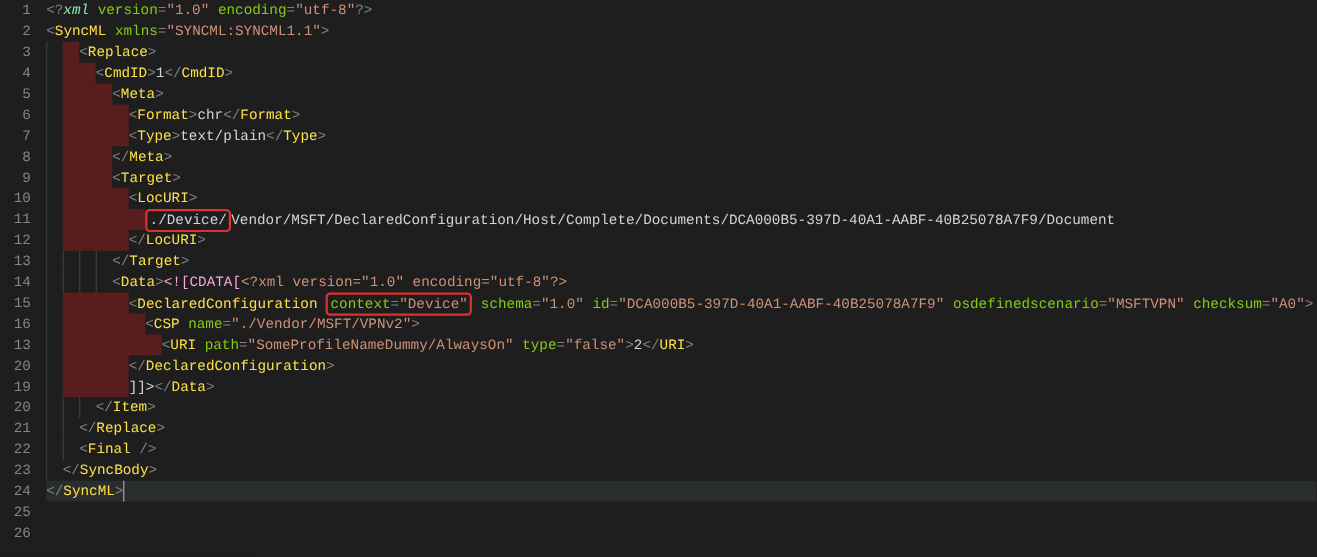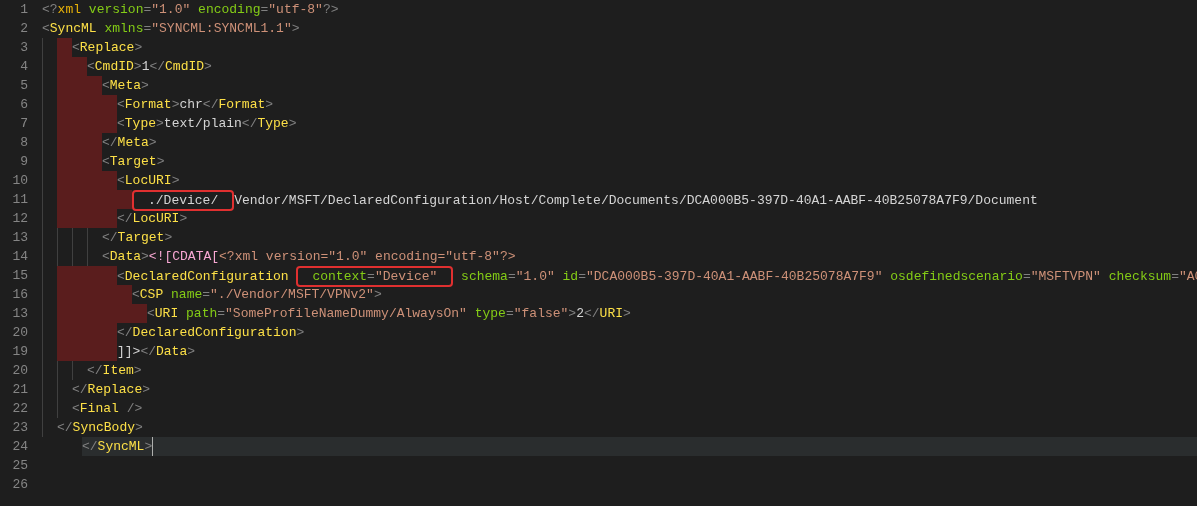--- a/index.html
+++ b/index.html
@@ -31,46 +31,45 @@
   flex: 1;
   padding-left: 4px;
   position: relative;
 }
 .line {
   height: 19px;
   position: relative;
 }
 .line.cursor-line {
   background: #2a2d2e;
-  margin-left: 40px;
 }
 .indent {
   display: inline-block;
   width: 15px;
   border-left: 1px solid #404040;
   height: 19px;
   vertical-align: top;
 }
 .hl-block {
   display: inline-block;
   background: #5a1d1d;
   height: 19px;
   vertical-align: top;
 }
 .p  { color: #808080; }      
 .tg { color: #fde047; }      
 .at { color: #84cc16; }      
 .st { color: #ce9178; }      
 .tx { color: #d4d4d4; }      
-.pi { color: #eab308; }      
+.pi { color: #86efac; font-style: italic; }      
 .cd { color: #f9a8d4; }      
 .red-box {
   border: 2px solid #e03030;
   border-radius: 4px;
-  padding: 0 14px;
+  padding: 0 2px;
   display: inline-block;
   line-height: 17px;
 }
 .cursor-line .cursor {
   border-left: 1px solid #aeafad;
   height: 19px;
   display: inline-block;
   vertical-align: top;
 }
 </style>

